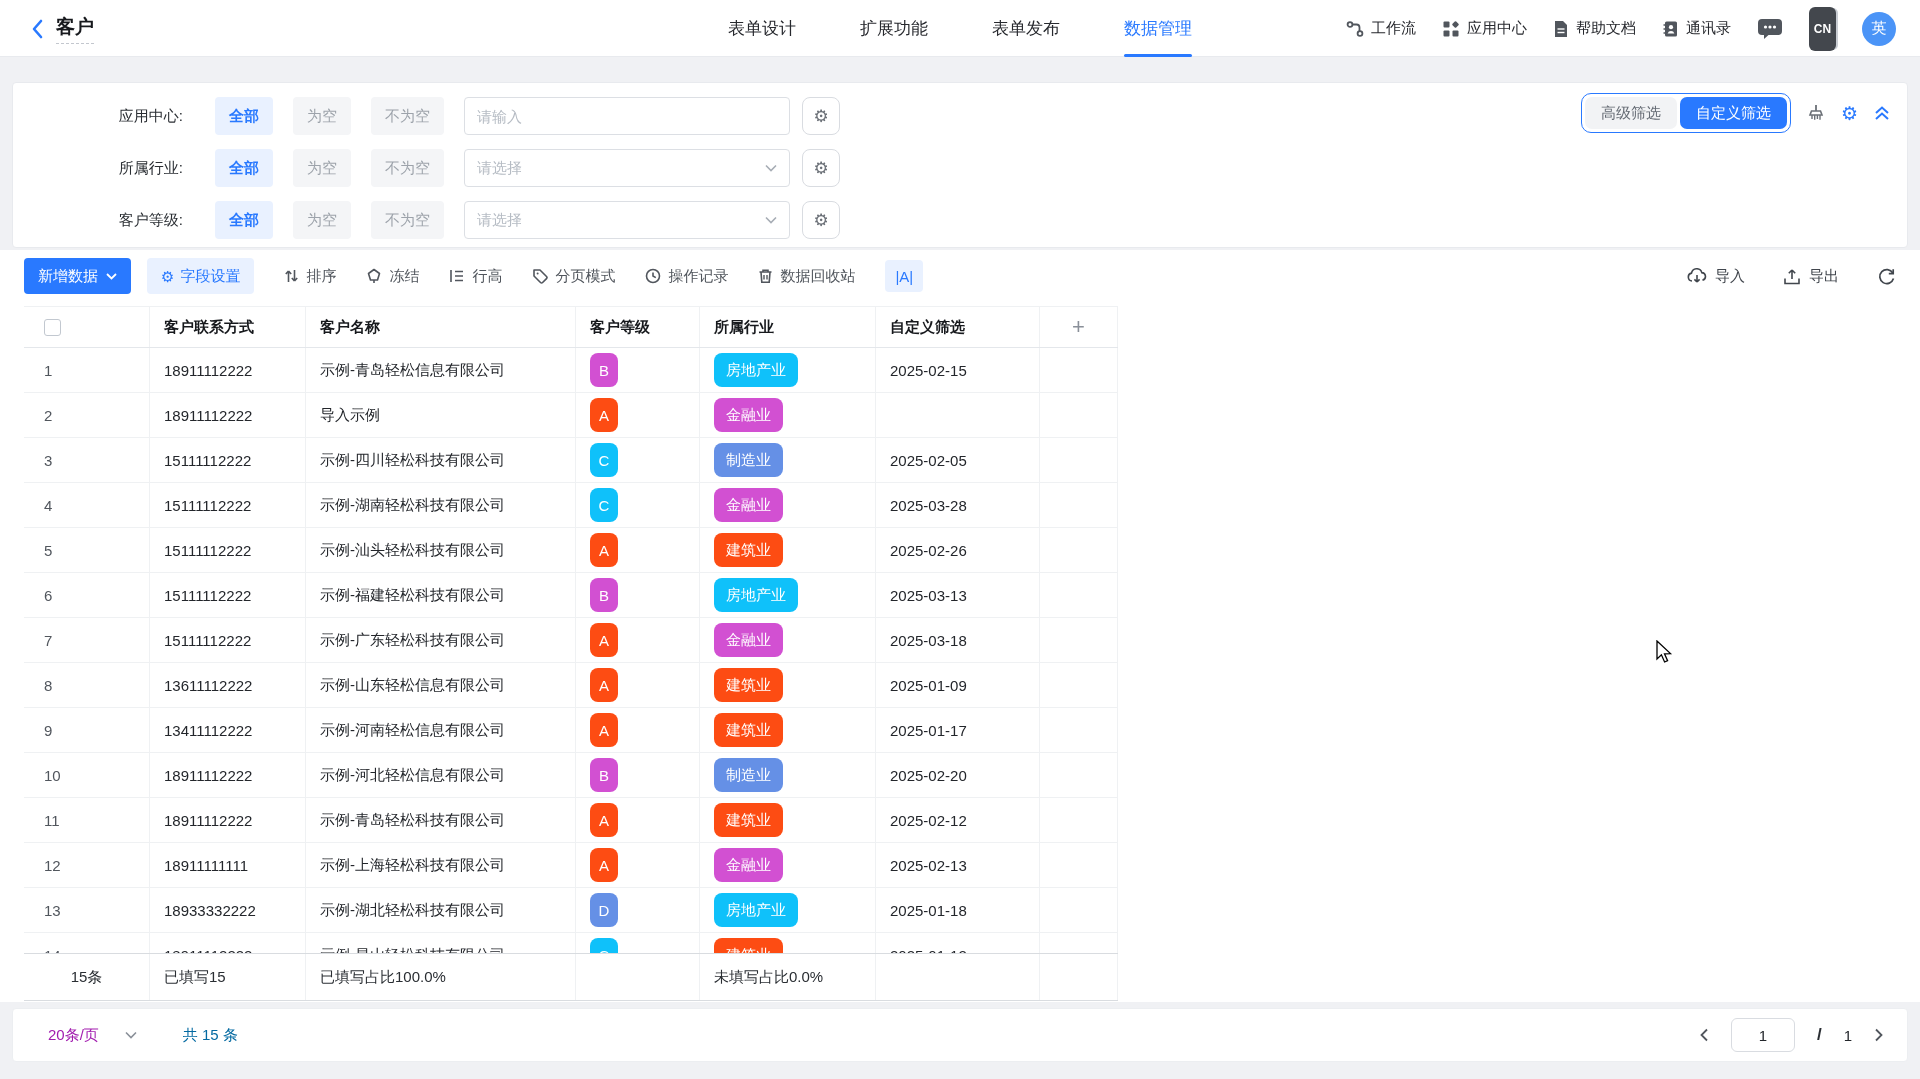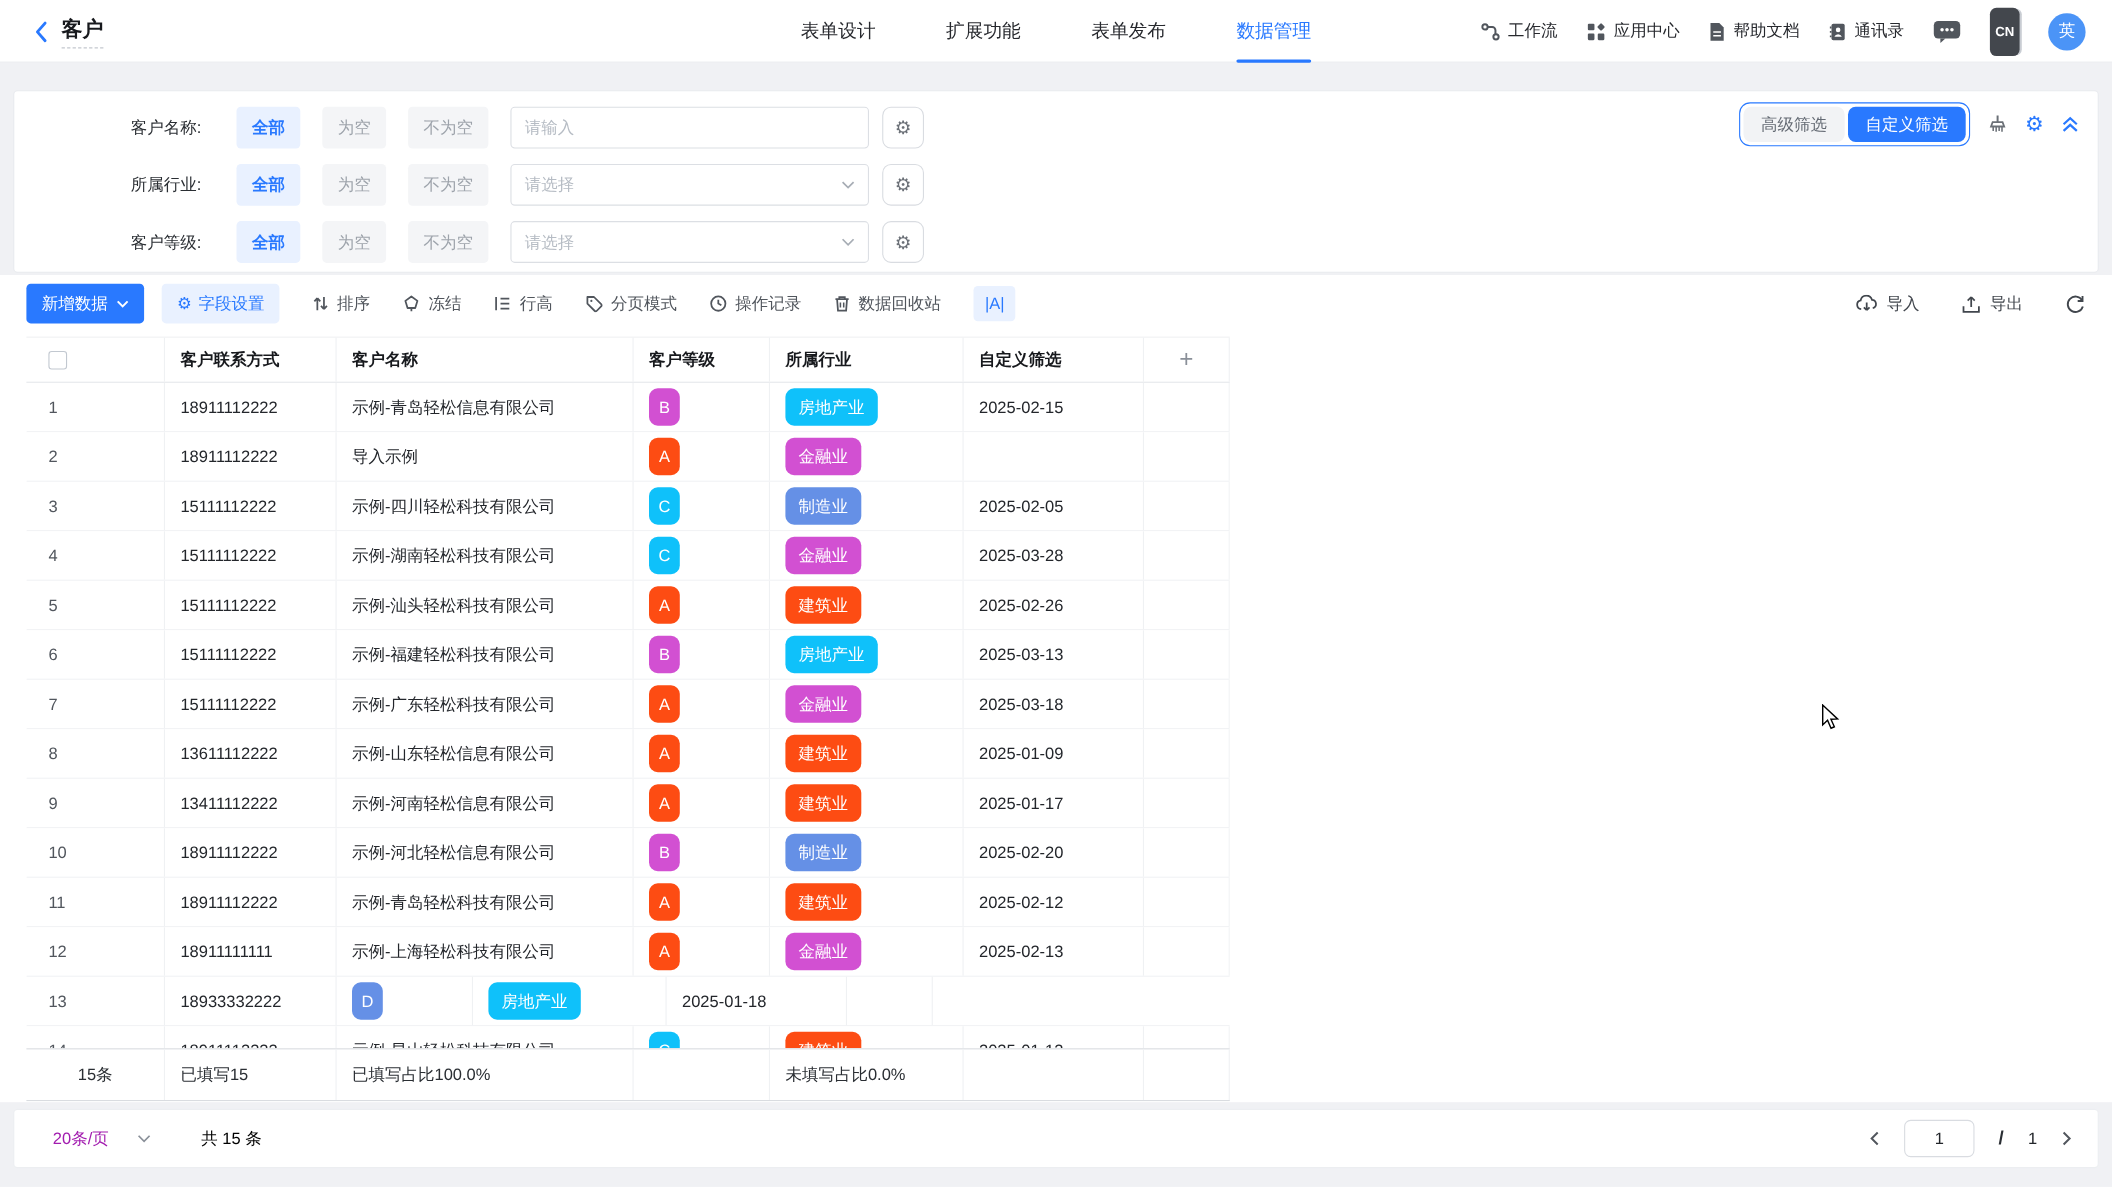--- a/index.html
+++ b/index.html
@@ -96,21 +96,21 @@
   .badge.ind { padding:0 12px; }
   .stats-row { position:absolute; top:647px; left:0; width:1094px; height:48px; background:#fff;
     border-top:1px solid #d9dce0; border-bottom:1px solid #d9dce0; display:flex; z-index:6; }
   .stats-row .td { font-size:15px; color:#2a2e33; }
   .stats-row .c0 { justify-content:center; padding-left:0; }
 
   
   .footer-bar { position:absolute; top:1008px; left:12px; width:1896px; height:54px; z-index:10;
     display:flex; align-items:center; padding:0 24px; }
   .page-size { display:flex; align-items:center; gap:26px; font-size:15px; color:#a21caf; cursor:pointer; margin-left:12px; }
-  .total-text { font-size:15px; color:#000000; margin-left:46px; }
+  .total-text { font-size:15px; color:#0369a1; margin-left:46px; }
   .pager { margin-left:auto; display:flex; align-items:center; gap:22px; }
   .page-arrow { cursor:pointer; color:#51565d; display:flex; }
   .page-input { width:64px; height:34px; border:1px solid #d9dce1; border-radius:6px; text-align:center;
     font-size:15px; color:#23262b; font-family:inherit; }
   .page-slash { font-size:17px; color:#2a2e33; font-weight:bold; }
   .page-total { font-size:15px; color:#23262b; }
 
   
   .cursor { position:absolute; left:1655px; top:640px; z-index:99; pointer-events:none; }
 </style>
@@ -189,21 +189,21 @@
         </svg>
     </span>
     <span class="lang-badge">CN</span>
     <span class="avatar">英</span>
   </div>
 </div>
 
 <div class="filter-card">
 
   <div class="filter-row r0">
-    <span class="filter-label">客户名称:</span>
+    <span class="filter-label">应用中心:</span>
     <span class="seg active">全部</span>
     <span class="seg">为空</span>
     <span class="seg">不为空</span>
     <input class="filter-input" placeholder="请输入" style="">
     <span class="gear-btn">
         <span class="glyph">⚙</span>
       </span>
   </div>
 
   <div class="filter-row r1">
@@ -551,20 +551,21 @@
         <div class="td c4">
           <span class="badge ind" style="background: rgb(210, 80, 210);">金融业</span>
         </div>
         <div class="td c5">2025-02-13</div>
         <div class="td c6"></div>
       </div>
 
       <div class="tr">
         <div class="td c0 row-num">13</div>
         <div class="td c1">18933332222</div>
+        <div class="td c2">示例-湖北轻松科技有限公司</div>
         <div class="td c3">
           <span class="badge lv" style="background: rgb(101, 144, 230);">D</span>
         </div>
         <div class="td c4">
           <span class="badge ind" style="background: rgb(15, 193, 250);">房地产业</span>
         </div>
         <div class="td c5">2025-01-18</div>
         <div class="td c6"></div>
       </div>
 

